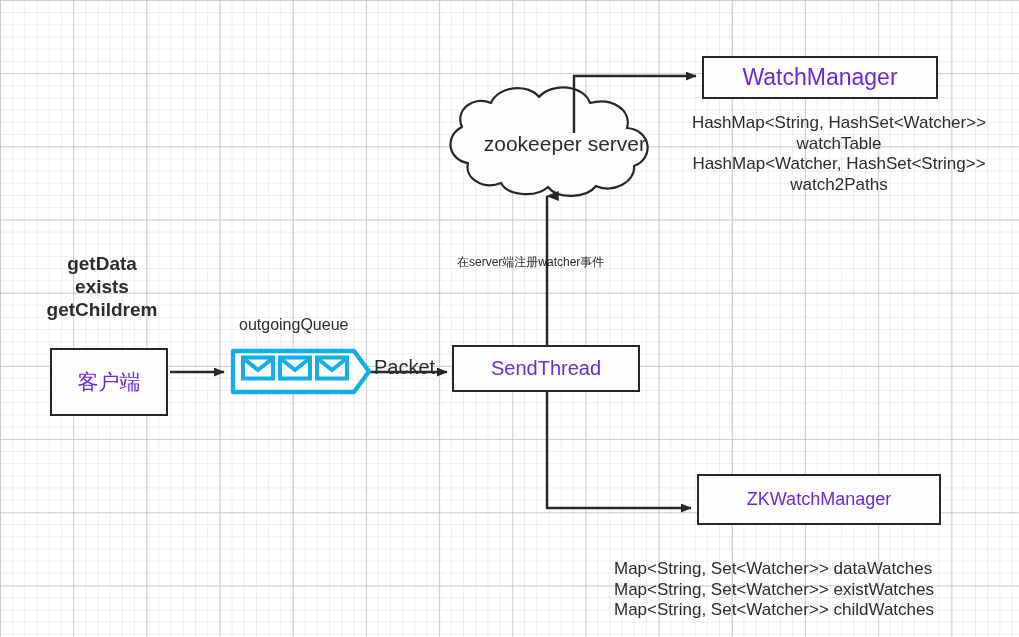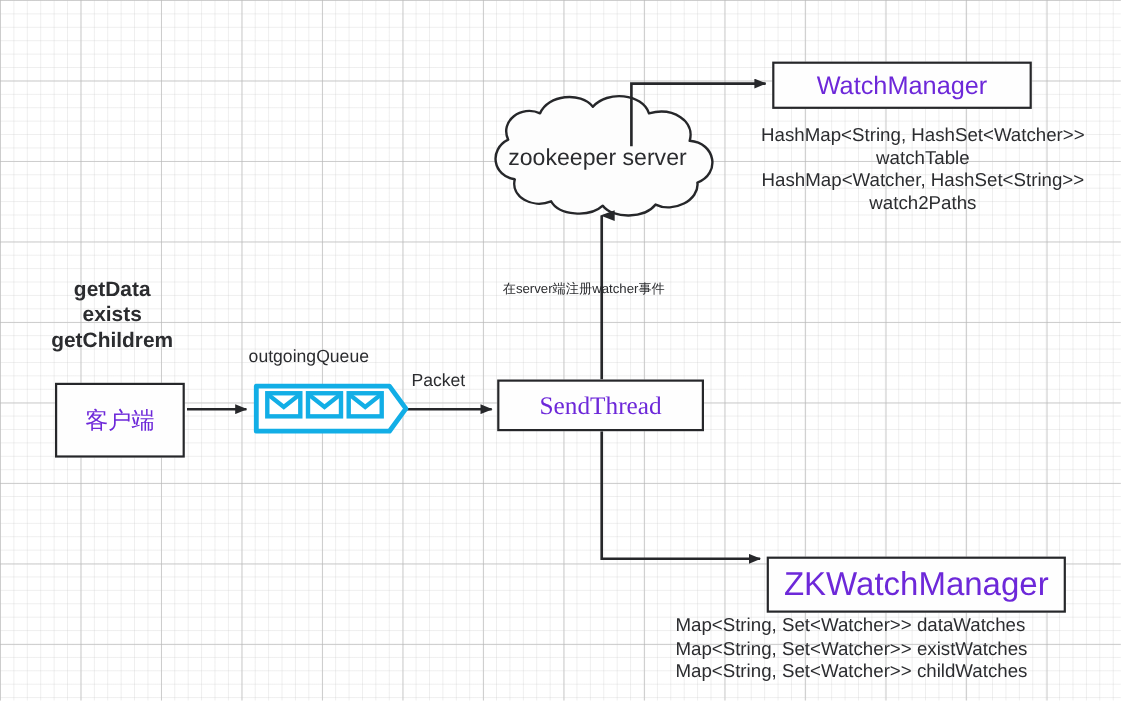--- a/index.html
+++ b/index.html
@@ -44,51 +44,50 @@
     align-items: center;
     justify-content: center;
     color: #6d28d9;
   }
   
   .box-watchmanager {
     left: 702px; top: 56px; width: 236px; height: 43px;
     font-size: 23px;
   }
   .box-zkwatchmanager {
-    left: 697px; top: 506px; width: 272px; height: 51px;
-    font-size: 30px;
+    left: 697px; top: 474px; width: 244px; height: 51px;
+    font-size: 18px;
   }
   .box-sendthread {
     left: 452px; top: 345px; width: 188px; height: 47px;
-    font-size: 23px;
-    font-family: Liberation Serif, serif;
+    font-size: 20px;
   }
   .box-client {
     left: 50px; top: 348px; width: 118px; height: 68px;
     font-size: 21px;
   }
   .cloud-label {
     left: 462px; top: 131px; width: 184px;
-    text-align: left;
+    text-align: right;
     font-size: 21px;
   }
   .lbl-ops {
     left: 22px; top: 252px; width: 160px;
     text-align: center;
     font-size: 19px;
     font-weight: bold;
   }
   .lbl-outgoing {
-    left: 226px; top: 315px; width: 136px;
+    left: 239px; top: 315px; width: 136px;
     text-align: left;
     font-size: 16px;
   }
   .lbl-packet {
-    left: 374px; top: 337px;
-    font-size: 16px;
+    left: 374px; top: 355px;
+    font-size: 20px;
   }
   .lbl-register {
     left: 457px; top: 255px;
     font-size: 12px;
   }
   .lbl-wm-fields {
     left: 660px; top: 113px; width: 358px;
     text-align: center;
     font-size: 17px;
   }

